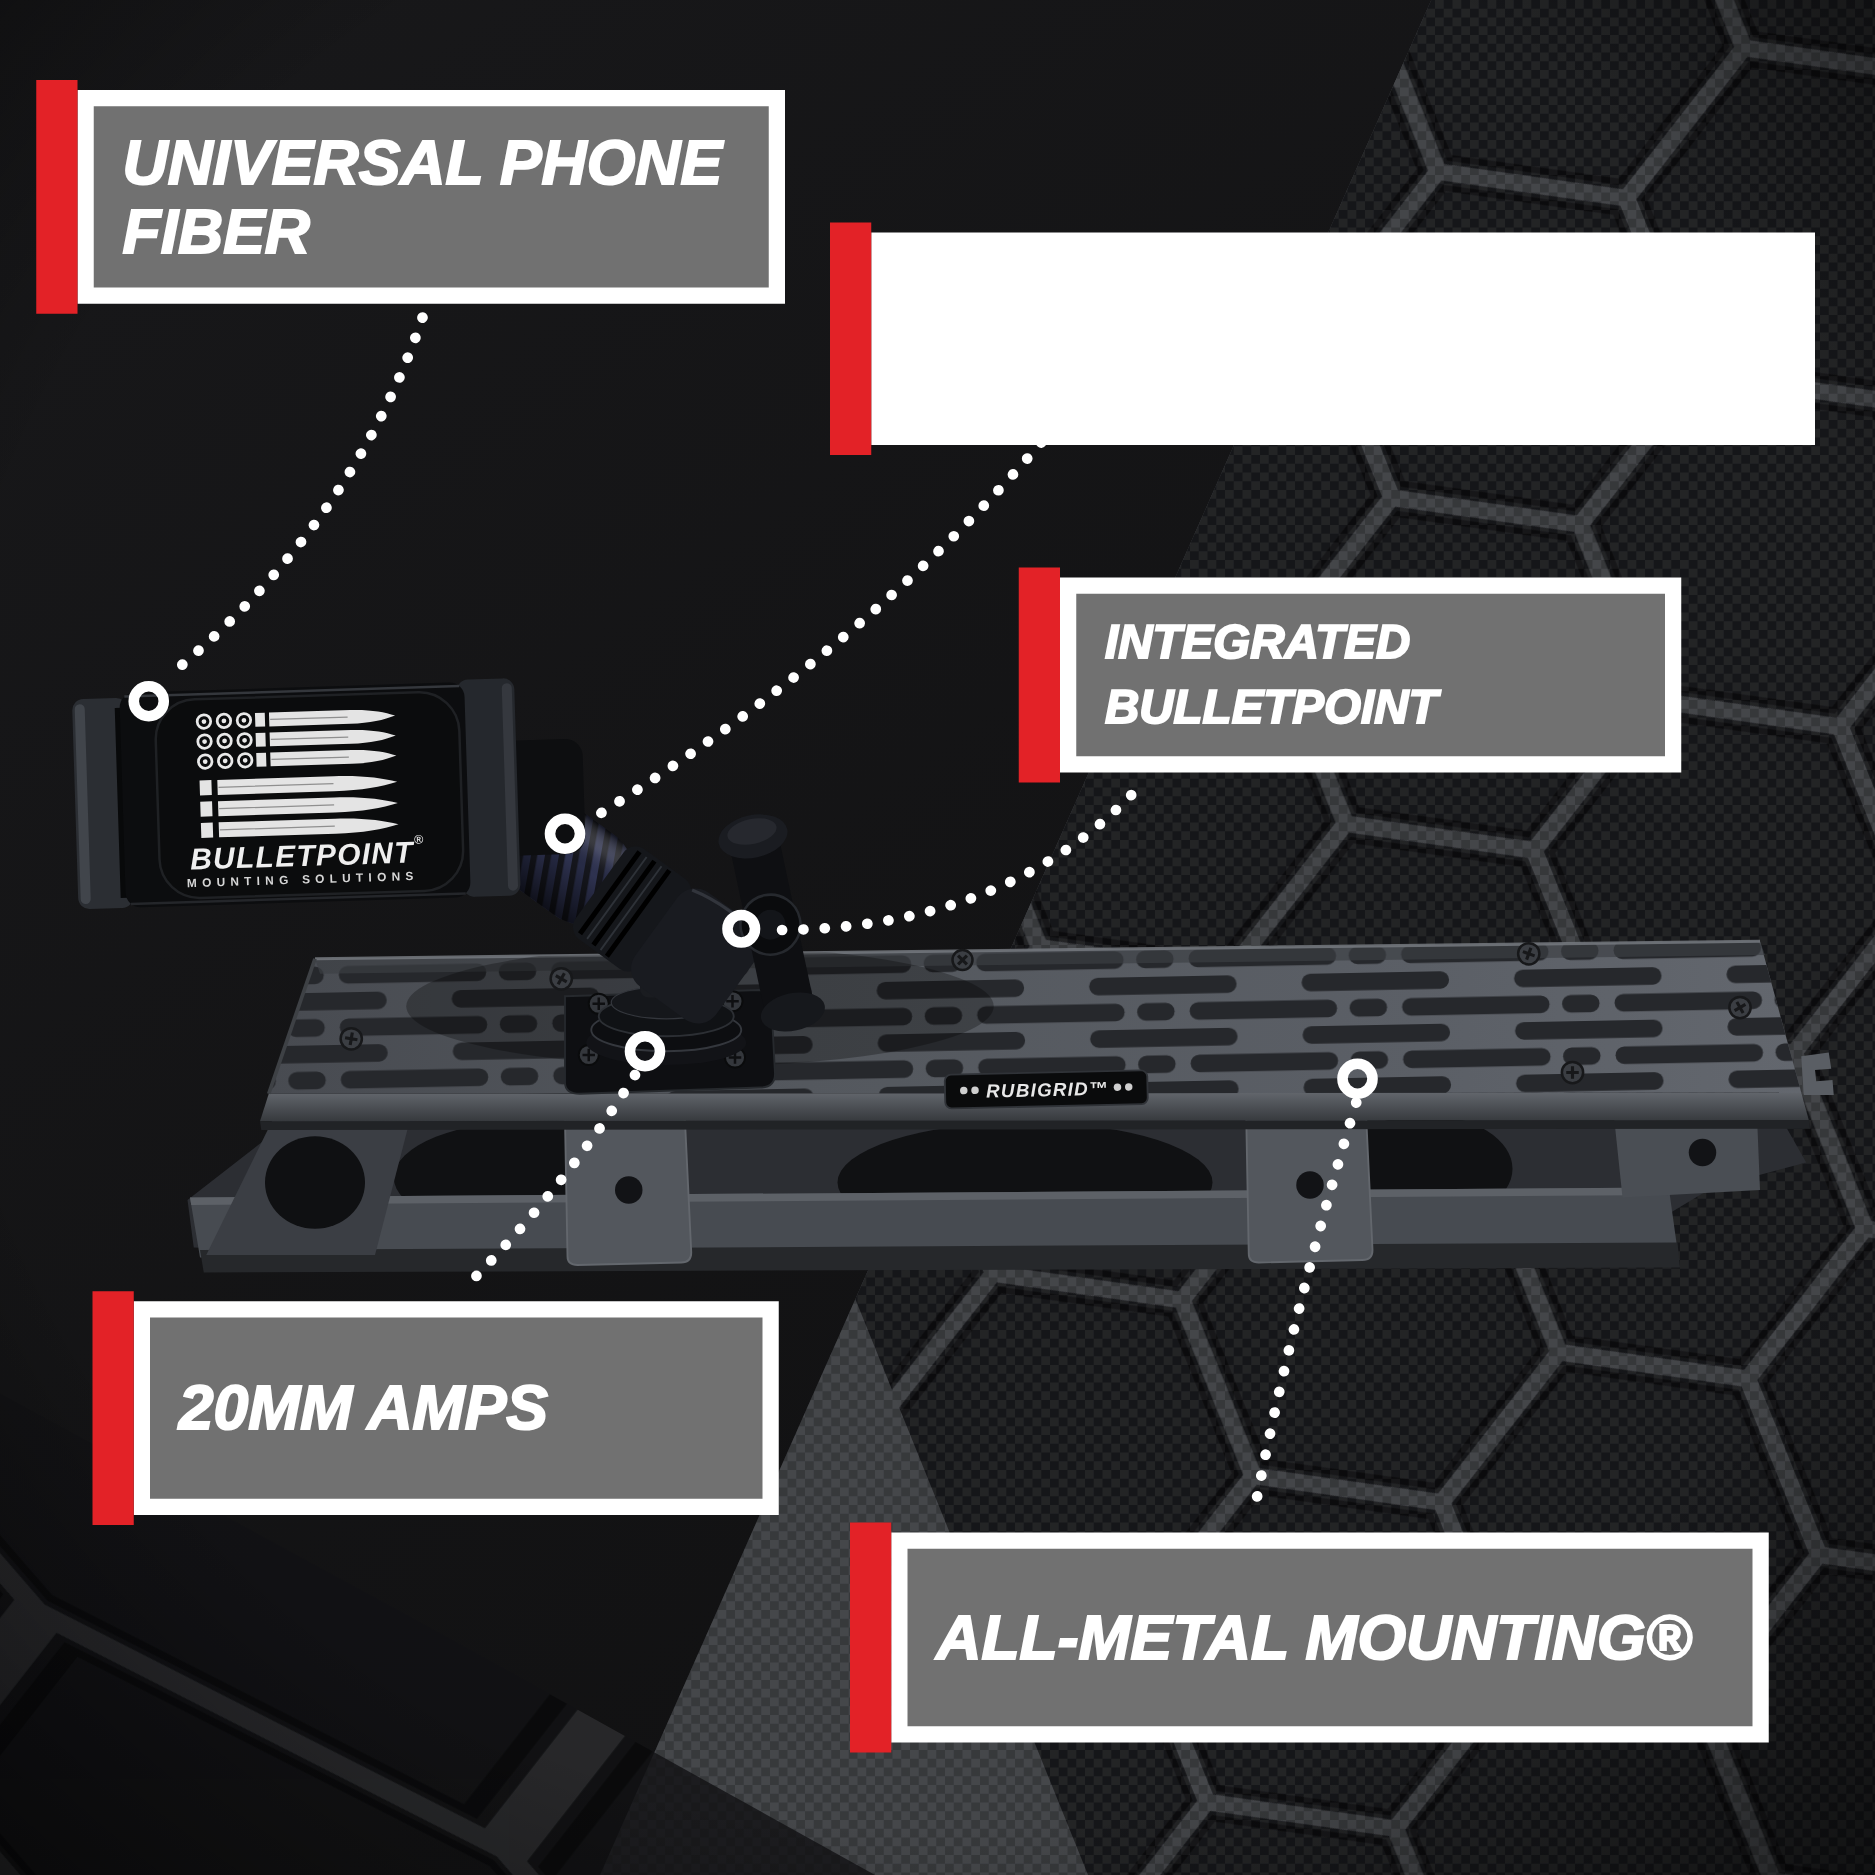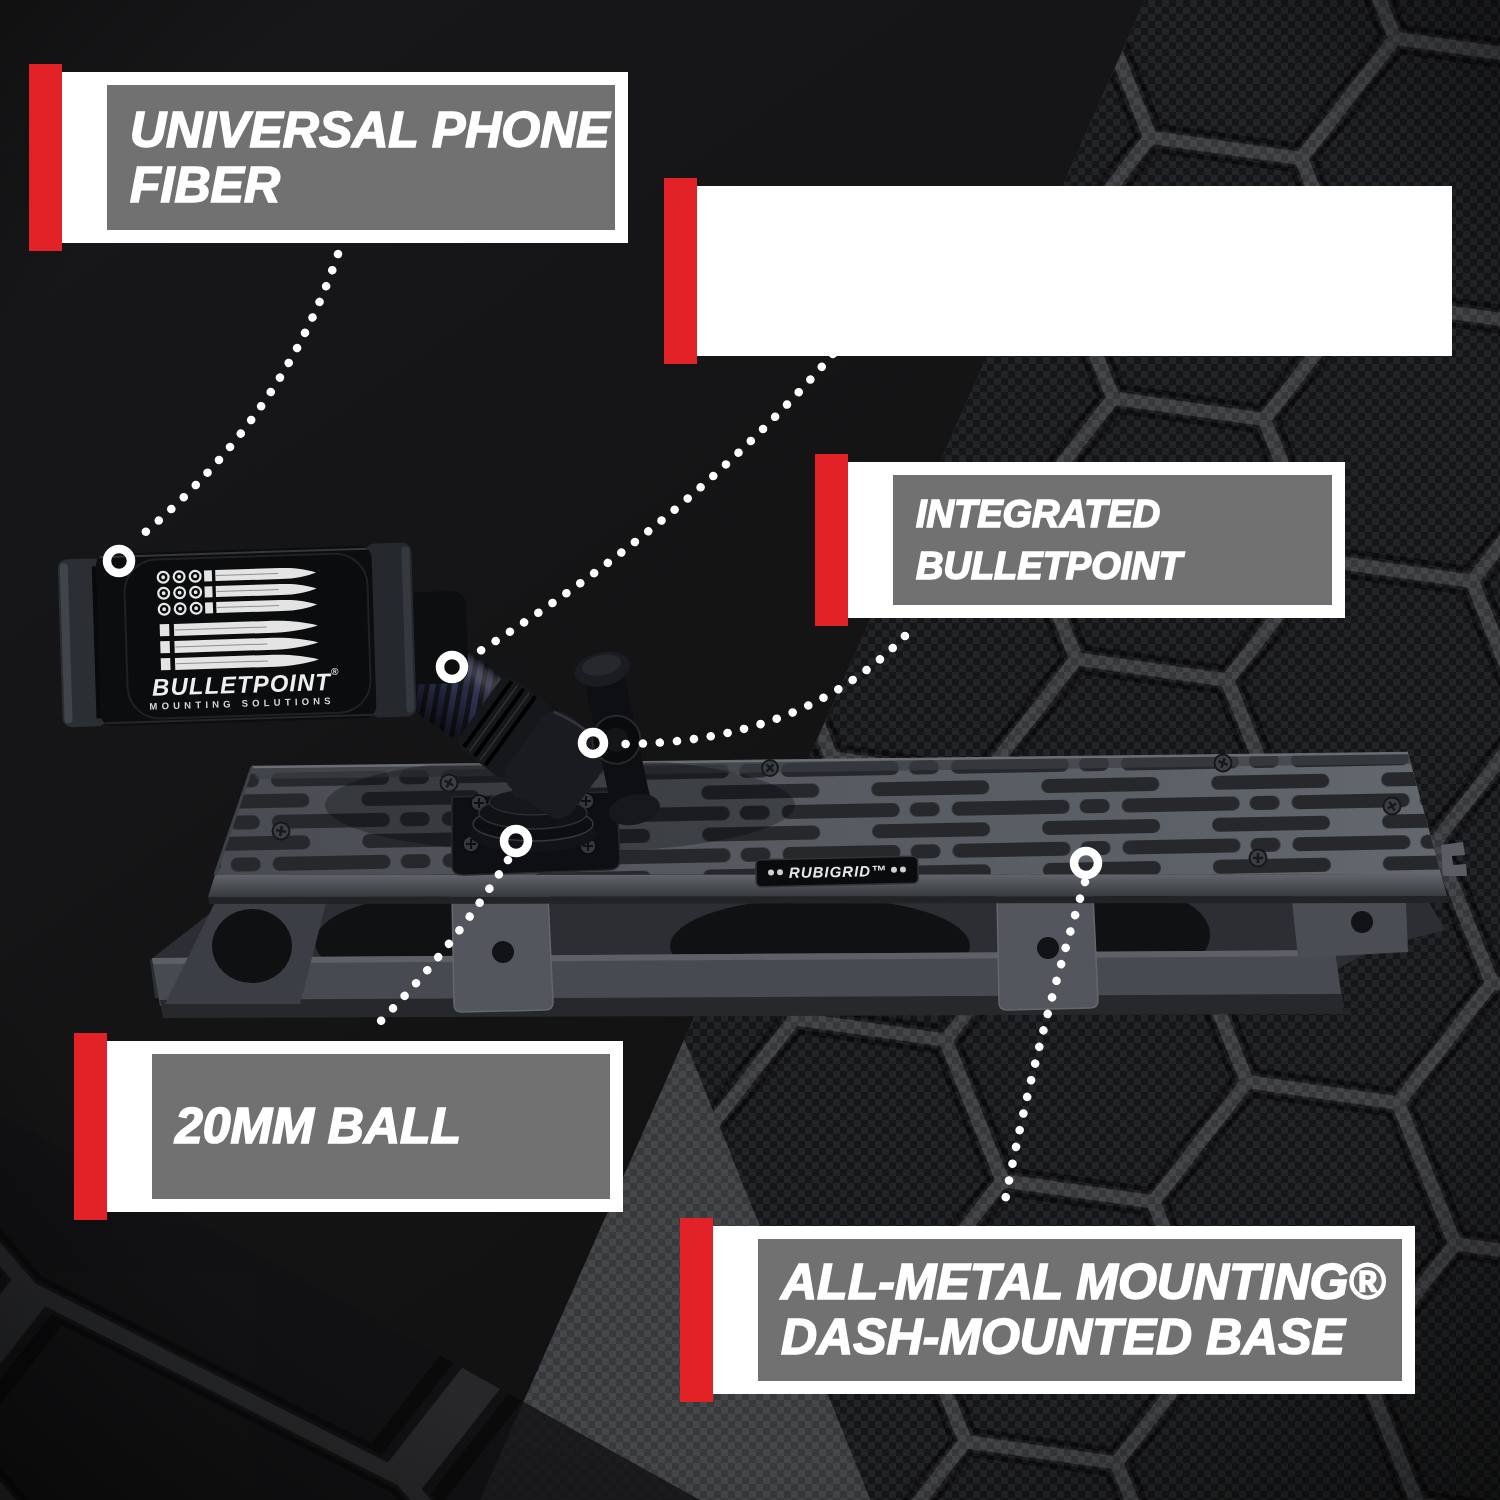--- a/index.html
+++ b/index.html
@@ -11,21 +11,21 @@
   #scene{position:absolute;left:0;top:0;width:1500px;height:1500px;}
   
   .callout{position:absolute;background:#ffffff;}
   .callout .redbar{
     position:absolute;left:-33px;top:-8px;bottom:-8px;width:33px;
     background:#e32227;
   }
   .callout .inner{
     position:absolute;inset:13px;background:rgba(10,10,11,0.58);
     display:flex;flex-direction:column;justify-content:center;
-    padding-left:23px;box-sizing:border-box;margin-left:32px;
+    padding-left:23px;box-sizing:border-box;
   }
   .callout .line{
     color:#ffffff;font-style:italic;font-weight:700;
     -webkit-text-stroke:1.6px #ffffff;
     letter-spacing:0px;white-space:nowrap;
   }
   .fs50 .line{font-size:50px;line-height:55px;}
   .fs46 .line{font-size:38px;line-height:52px;}
 </style>
 </head>
@@ -352,25 +352,24 @@
     <div class="redbar"></div>
     <div class="inner">
       <div class="line">INTEGRATED</div>
       <div class="line">BULLETPOINT</div>
     </div>
   </div>
 
   <div class="callout fs50" style="left:107px;top:1041px;width:516px;height:171px;">
     <div class="redbar"></div>
     <div class="inner">
-      <div class="line">20MM BALL</div>
+      <div class="line">20MM AMPS</div>
     </div>
   </div>
 
   <div class="callout fs50" style="left:713px;top:1226px;width:702px;height:168px;">
     <div class="redbar"></div>
     <div class="inner">
       <div class="line">ALL-METAL MOUNTING®</div>
-      <div class="line">DASH-MOUNTED BASE</div>
     </div>
   </div>
 
 </div>
 
 </body></html>

